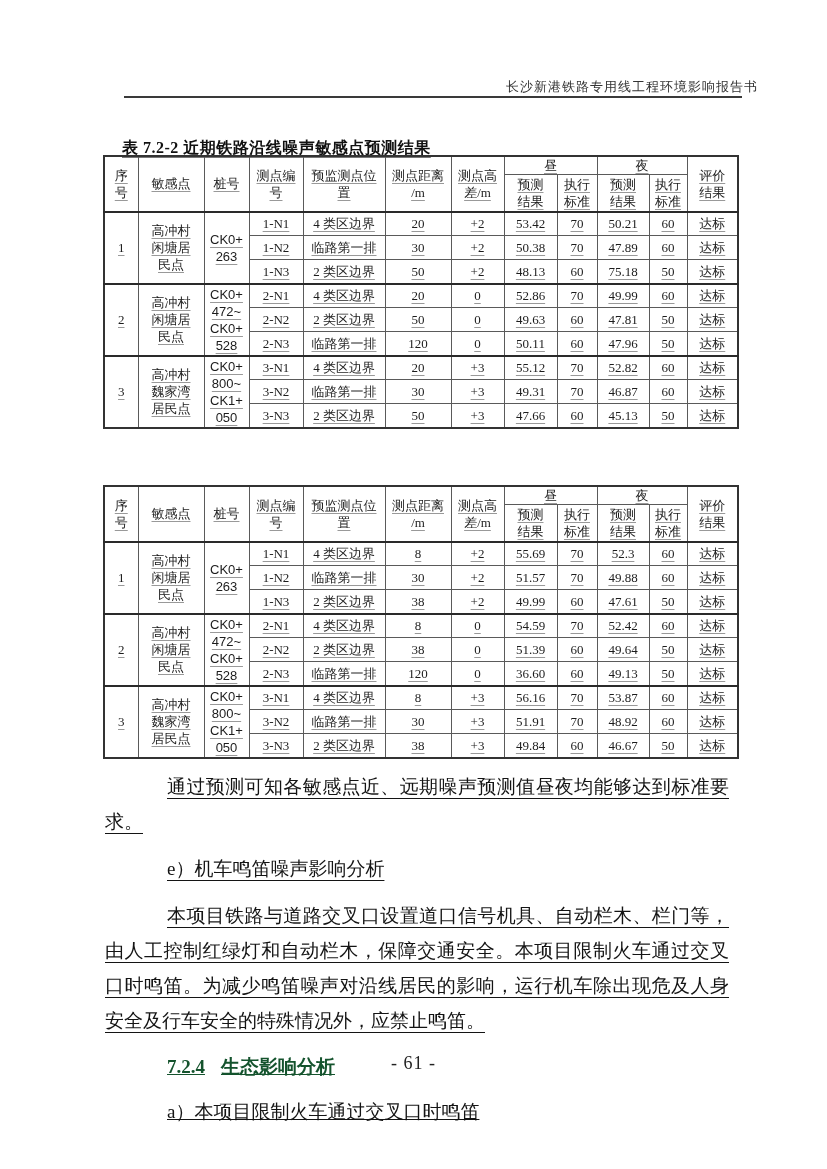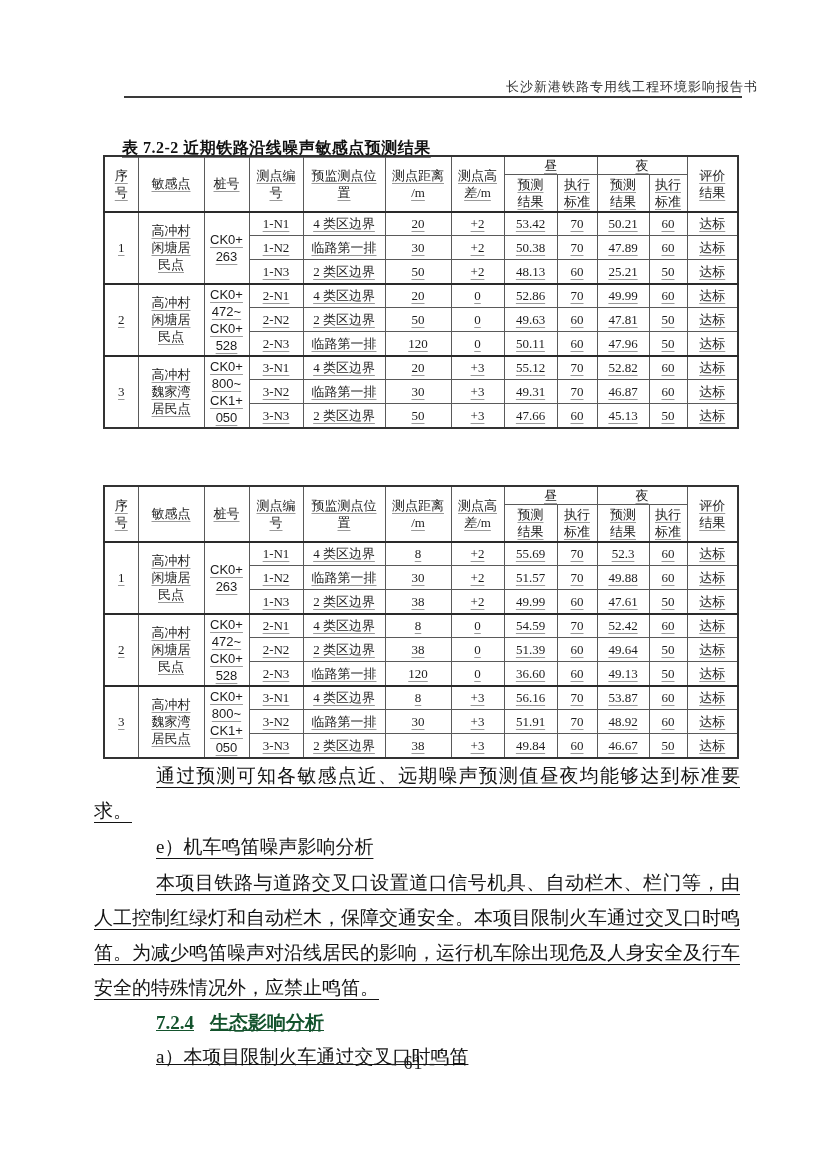--- a/index.html
+++ b/index.html
@@ -43,21 +43,21 @@
   .name-cell{line-height:22px;}
   .stake-cell{
     font-family:"Liberation Sans","DejaVu Sans",sans-serif;
     font-size:12px;font-weight:bold;line-height:15px;letter-spacing:0;
   }
   
   .doc-body{
     position:absolute;top:757px;left:93px;width:648px;
     font-size:19px;line-height:35px;color:#141414;text-align:justify;
   }
-  .doc-body p{margin:1px;text-indent:62px;text-decoration:underline;}
+  .doc-body p{margin:12px;text-indent:62px;text-decoration:underline;}
   .u{text-decoration:underline;text-underline-offset:5px;text-decoration-color:#333;}
   .sec-heading{
     margin:0;margin-left:40px;text-indent:0;font-weight:bold;font-size:19px;
     line-height:33px;color:#14532d;text-align:left;
   }
   .sec-heading .sec-label{margin-left:16px;}
   .a-heading{margin:0;text-indent:62px;line-height:34px;text-align:left;}
   
   .footer{
     position:absolute;top:1053px;left:0;width:827px;text-align:center;
@@ -148,21 +148,21 @@
         <td>60</td>
         <td>达标</td>
       </tr>
       <tr>
         <td>1-N3</td>
         <td>2 类区边界</td>
         <td>50</td>
         <td>+2</td>
         <td>48.13</td>
         <td>60</td>
-        <td>25.21</td>
+        <td>75.18</td>
         <td>50</td>
         <td>达标</td>
       </tr>
 
       <tr class="grp-top">
         <td rowspan="3">2</td>
         <td rowspan="3" class="name-cell">高冲村
 闲塘居
 民点</td>
         <td rowspan="3" class="stake-cell">CK0+

